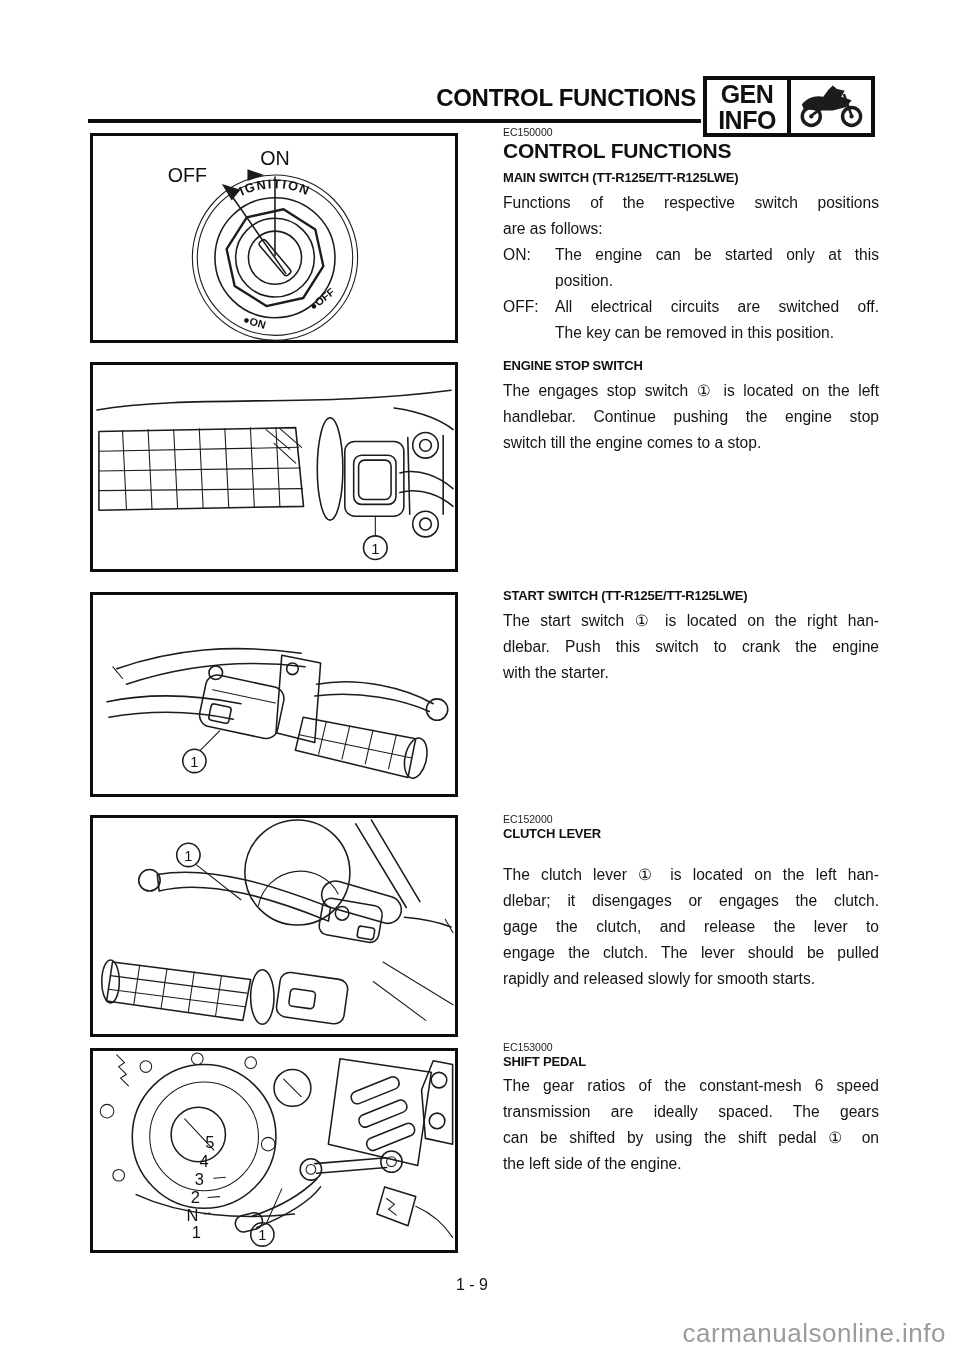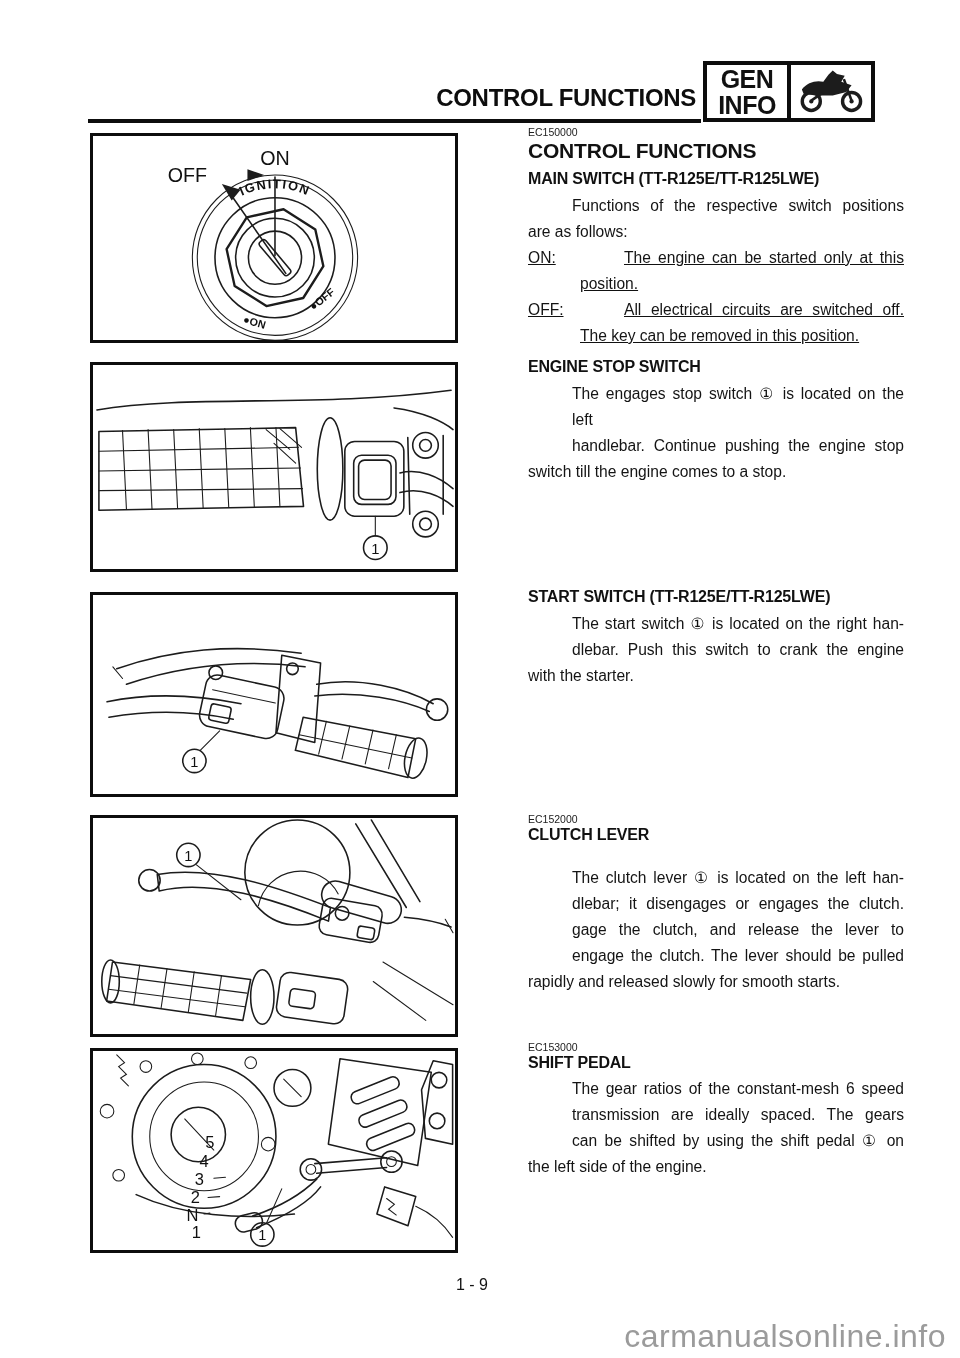--- a/index.html
+++ b/index.html
@@ -3,51 +3,51 @@
 <meta charset="utf-8">
 <style>
   html,body{margin:0;padding:0;background:#fff;}
   .page{position:relative;width:960px;height:1358px;background:#fff;overflow:hidden;
         font-family:"Liberation Sans",sans-serif;color:#111;}
 
   
   .hdr-title{position:absolute;left:88px;top:84px;width:608px;text-align:right;
              font-size:24px;font-weight:bold;letter-spacing:-0.3px;color:#0d0d0d;}
   .hdr-rule{position:absolute;left:88px;top:119px;width:613px;height:4px;background:#0d0d0d;}
-  .tagbox{position:absolute;left:703px;top:61px;width:176px;height:61px;display:flex;}
+  .tagbox{position:absolute;left:703px;top:76px;width:176px;height:61px;display:flex;}
   .tagcell{border:4px solid #0d0d0d;background:#fff;box-sizing:border-box;height:61px;
            display:flex;align-items:center;justify-content:center;}
   .tagcell.txt{width:88px;flex-direction:column;font-weight:bold;font-size:25px;
                line-height:26px;letter-spacing:-0.5px;}
   .tagcell.icn{width:88px;margin-left:-4px;}
 
   
   .fig{position:absolute;left:90px;width:368px;border:3px solid #0d0d0d;background:#fff;box-sizing:border-box;}
   .fig svg{display:block;width:100%;height:100%;}
   .art{stroke:#1c1c1c;stroke-width:1.6;fill:none;stroke-linecap:round;stroke-linejoin:round;}
   .art-thin{stroke:#1c1c1c;stroke-width:1.1;fill:none;stroke-linecap:round;}
   .art-bold{stroke:#1c1c1c;stroke-width:2.4;fill:none;stroke-linejoin:round;}
   .fill{fill:#1c1c1c;stroke:none;}
   .figtxt{font-family:"Liberation Sans",sans-serif;fill:#111;stroke:none;}
 
   
-  .text-sec{position:absolute;left:528px;width:376px;}
+  .text-sec{position:absolute;left:503px;width:376px;}
   .ec{font-size:10.5px;color:#222;margin:0 0 1px 0;}
   h2.big{font-size:21px;font-weight:bold;margin:0 0 7px 0;letter-spacing:-0.2px;}
-  h3.sub{font-size:16px;font-weight:bold;margin:0 0 5px 0;letter-spacing:-0.2px;}
+  h3.sub{font-size:13px;font-weight:bold;margin:0 0 5px 0;letter-spacing:-0.2px;}
   .body{font-size:15.6px;line-height:26px;color:#141414;}
   .tline{text-align:justify;}
-  .tline.j{text-align-last:justify;margin-left:44px;}
-  .kv{display:grid;grid-template-columns:52px 1fr;text-decoration:underline;}
+  .tline.j{text-align-last:justify;}
+  .kv{display:grid;grid-template-columns:52px 1fr;}
   .kv-label{font-size:15.6px;line-height:26px;color:#141414;}
 
   
   .pagenum{position:absolute;left:0;top:1276px;width:944px;text-align:center;
            font-size:16px;color:#141414;}
-  .watermark{position:absolute;right:14px;top:1318px;font-size:32px;color:#9b9b9b;
+  .watermark{position:absolute;right:14px;top:1318px;font-size:26px;color:#9b9b9b;
              letter-spacing:0.5px;}
 </style>
 </head>
 <body>
 
 <div class="page">
 
   <div class="hdr-title">CONTROL FUNCTIONS</div>
   <div class="hdr-rule"></div>
   <div class="tagbox">

